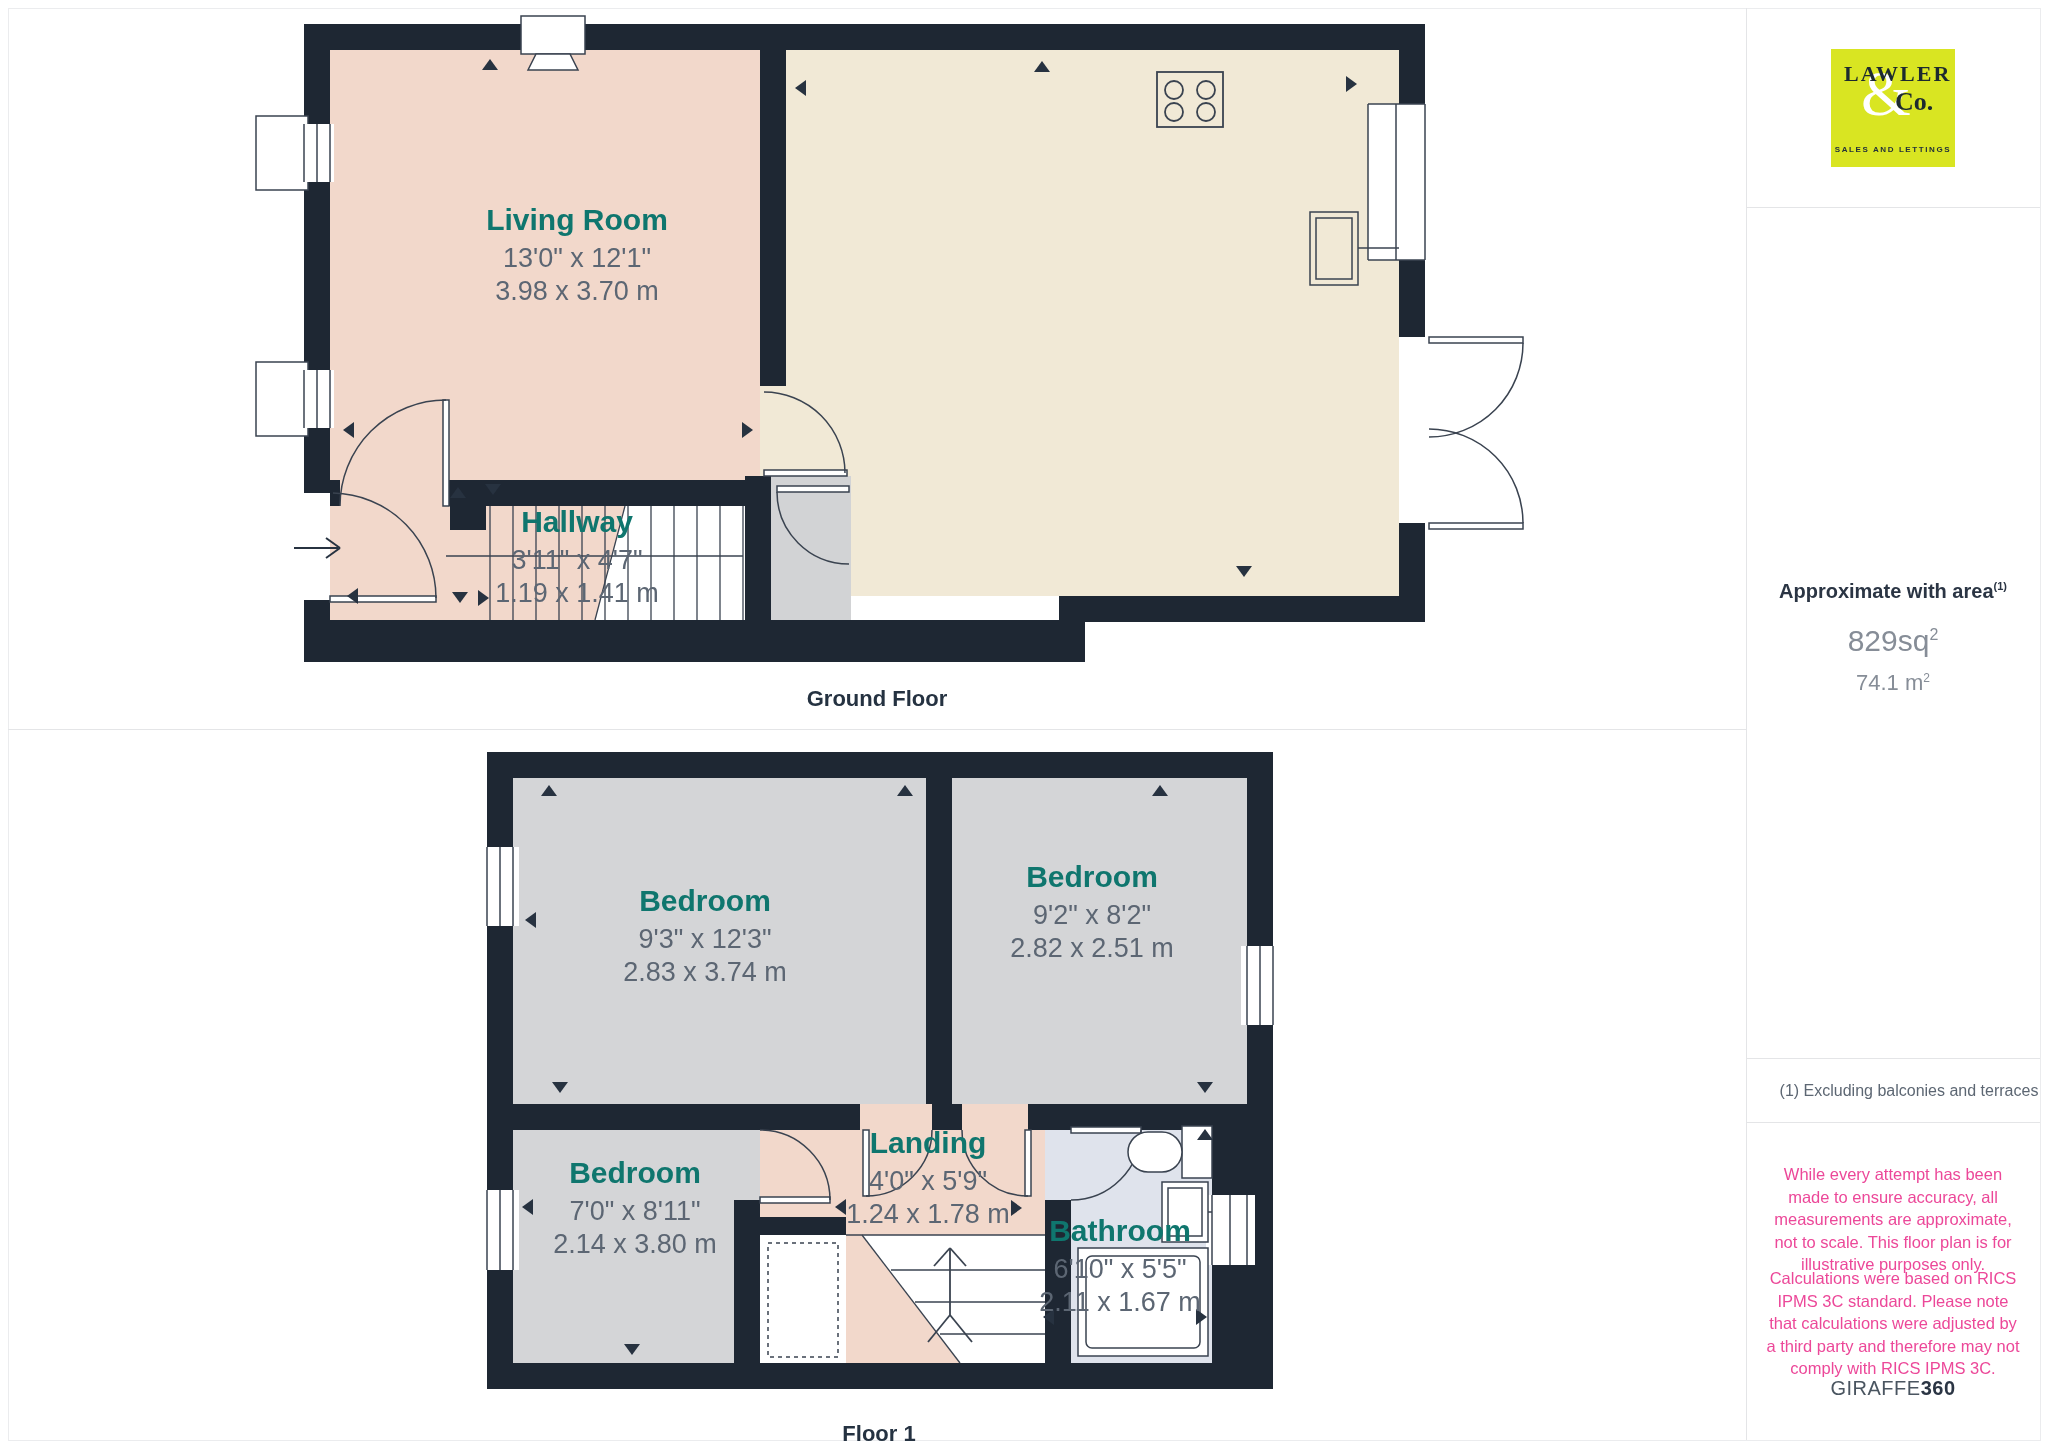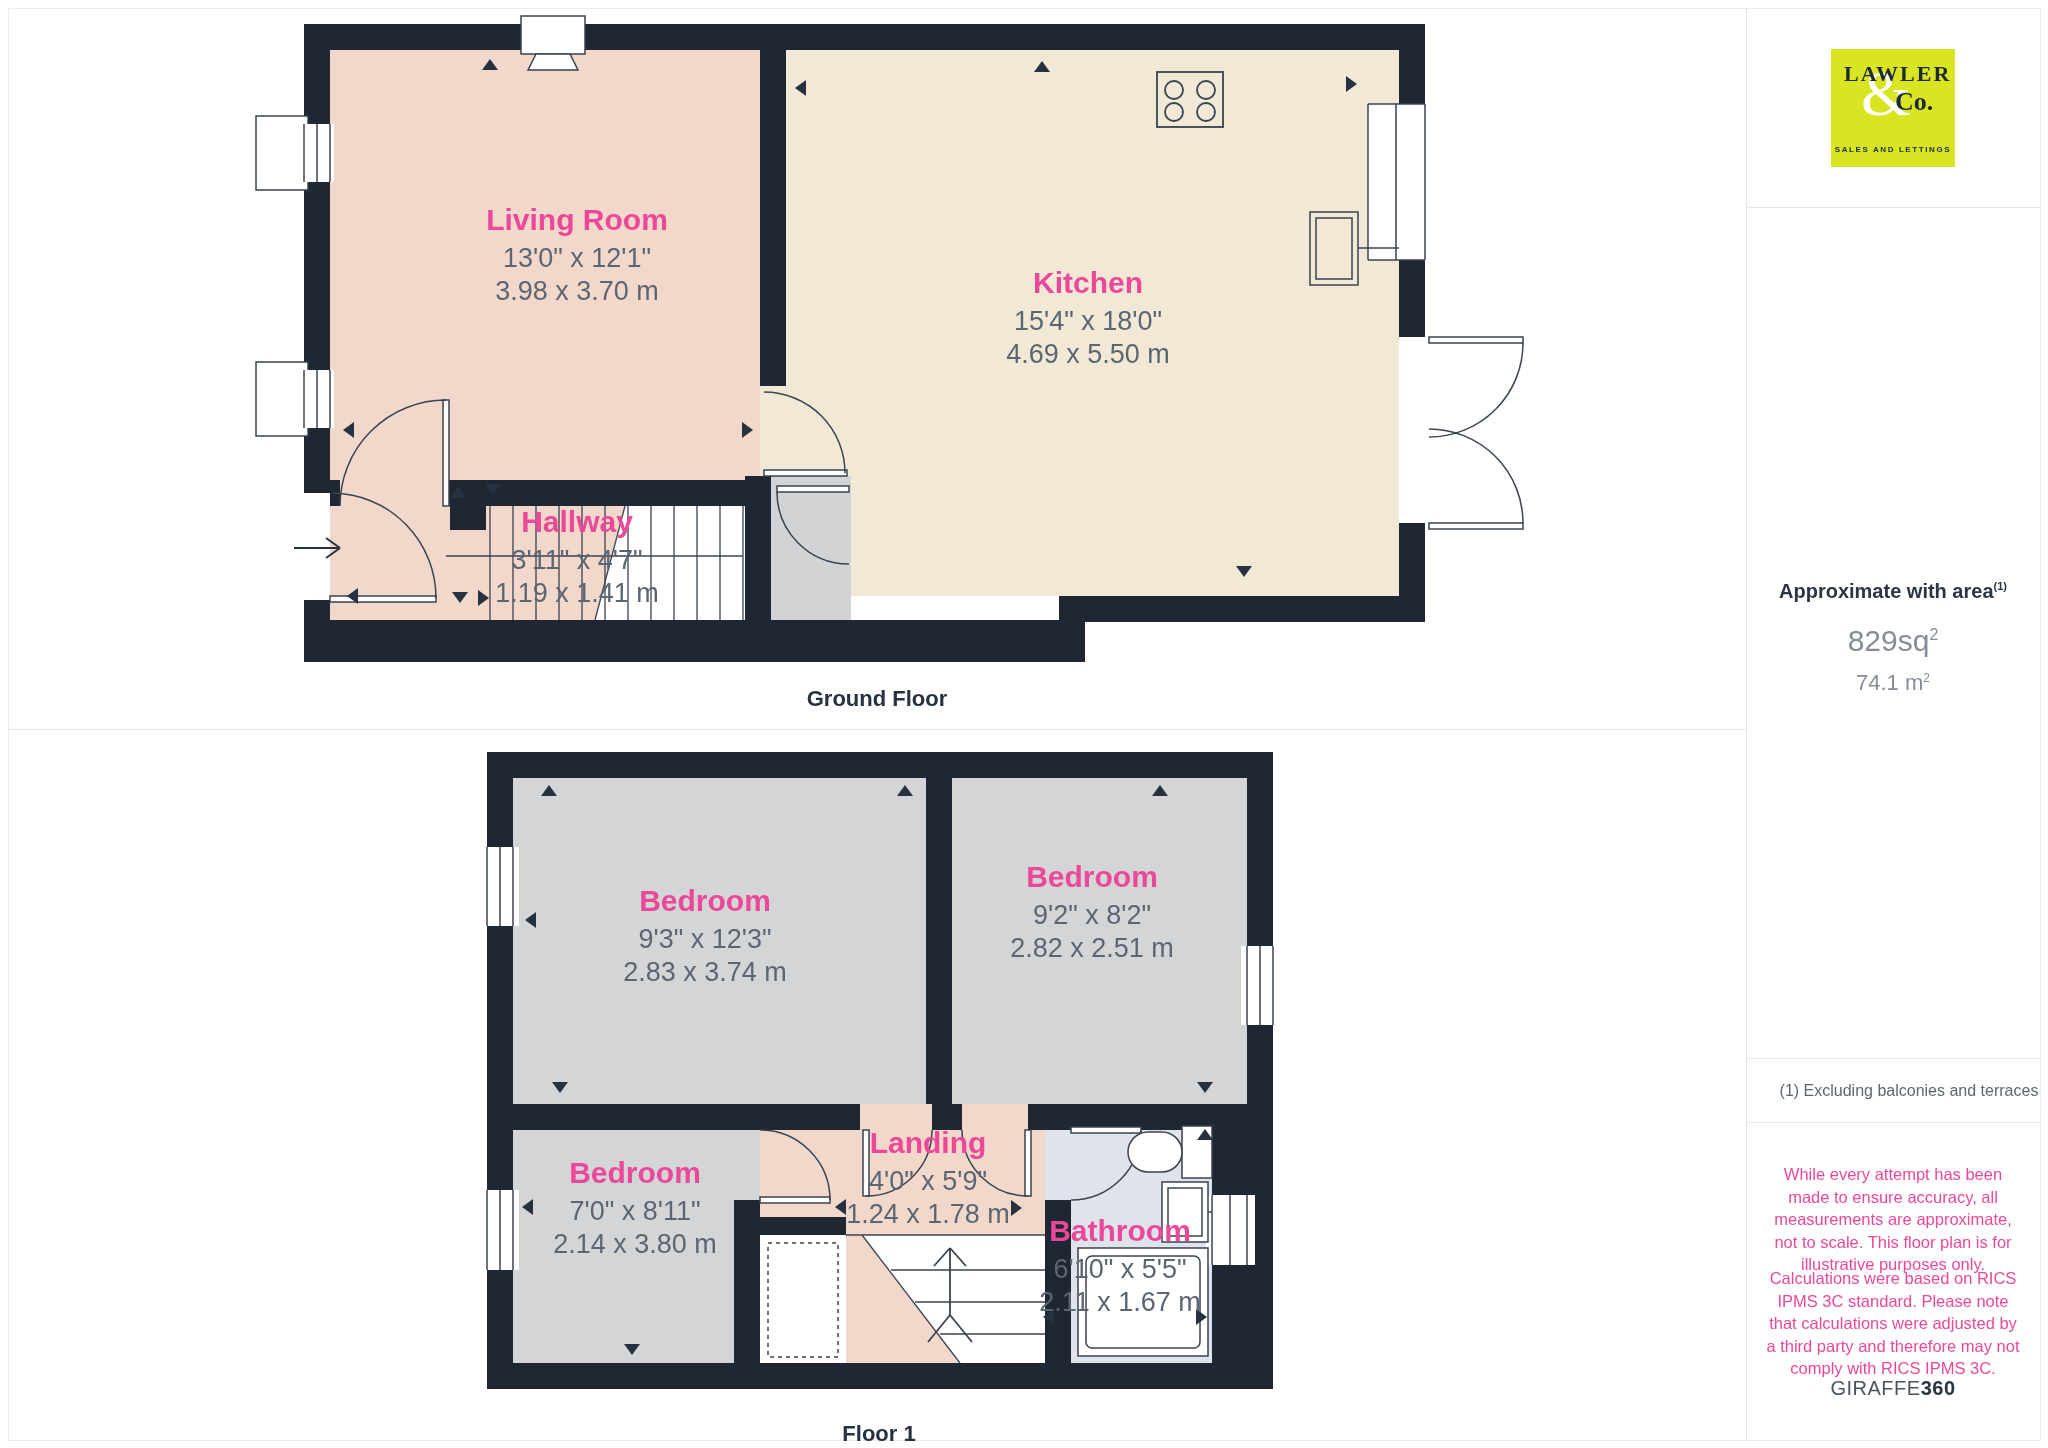--- a/index.html
+++ b/index.html
@@ -3,21 +3,21 @@
 <meta charset="utf-8">
 <style>
   html,body{margin:0;padding:0;background:#ffffff;}
   .canvas{position:relative;width:2048px;height:1448px;background:#fff;overflow:hidden;
           font-family:"Liberation Sans","DejaVu Sans",sans-serif;}
   .frame{position:absolute;left:8px;top:8px;width:2031px;height:1431px;border:1px solid #ebecee;}
   .vdiv{position:absolute;width:1px;background:#e4e5e7;}
   .hdiv{position:absolute;height:1px;background:#e4e5e7;}
   svg{position:absolute;left:0;}
   .room-label{position:absolute;text-align:center;transform:translateX(-50%);white-space:nowrap;}
-  .room-label .rname{font-size:30px;font-weight:bold;color:#ec4899;line-height:30px;margin-bottom:7px;}
+  .room-label .rname{font-size:30px;font-weight:bold;color:#0f766e;line-height:30px;margin-bottom:7px;}
   .room-label .rdim{font-size:27px;color:#5c6673;line-height:33px;}
   .caption{position:absolute;transform:translateX(-50%);font-size:22px;font-weight:bold;color:#253241;}
   
   .sidebar{position:absolute;left:1746px;top:0;width:294px;height:1448px;}
   .logo{position:absolute;left:85px;top:49px;width:124px;height:118px;background:#d9e522;
         font-family:"Liberation Serif","DejaVu Serif",serif;}
   .logo .amp{position:absolute;left:30px;top:8px;font-size:64px;color:#ffffff;font-weight:normal;}
   .logo .l1{position:absolute;left:13px;top:12px;font-size:22px;letter-spacing:2px;color:#1d2a2f;font-weight:600;}
   .logo .l2{position:absolute;left:64px;top:38px;font-size:26px;color:#1d2a2f;font-weight:600;}
   .logo .tag{position:absolute;left:0;right:0;bottom:13px;text-align:center;font-family:"Liberation Sans",sans-serif;
@@ -157,25 +157,20 @@
       <polygon points="478,590 478,606 489,598"></polygon>
       <polygon points="1236,566 1252,566 1244,577"></polygon>
     </g>
   </svg>
 
   <div class="room-label" style="left:577px;top:205px">
     <div class="rname">Living Room</div>
     <div class="rdim">13'0" x 12'1"</div>
     <div class="rdim">3.98 x 3.70 m</div>
   </div>
-  <div class="room-label" style="left:1088px;top:268px">
-    <div class="rname">Kitchen</div>
-    <div class="rdim">15'4" x 18'0"</div>
-    <div class="rdim">4.69 x 5.50 m</div>
-  </div>
   <div class="room-label" style="left:577px;top:507px">
     <div class="rname">Hallway</div>
     <div class="rdim">3'11" x 4'7"</div>
     <div class="rdim">1.19 x 1.41 m</div>
   </div>
   <div class="caption" style="left:877px;top:686px">Ground Floor</div>
 
   <div class="hdiv" style="left:8px;top:729px;width:1738px"></div>
 
   <svg style="top:730px" width="1746" height="718" viewBox="0 0 1746 718">

